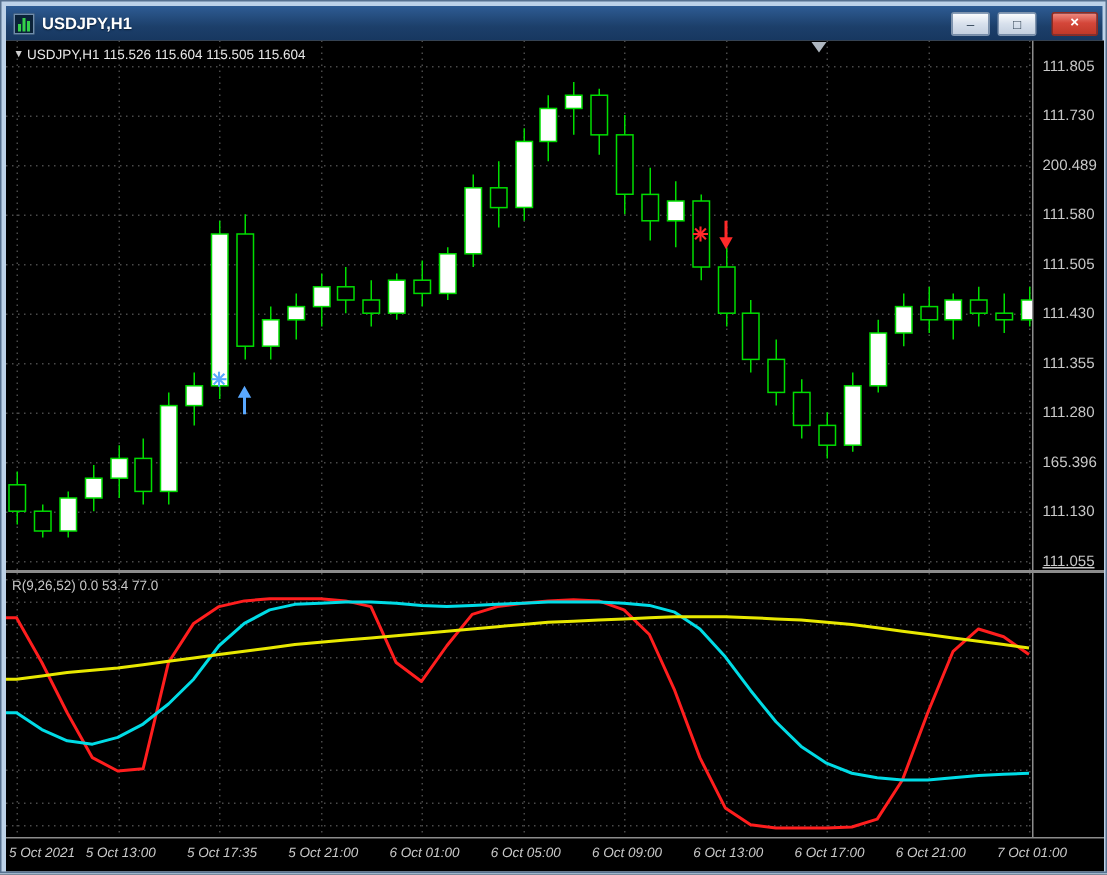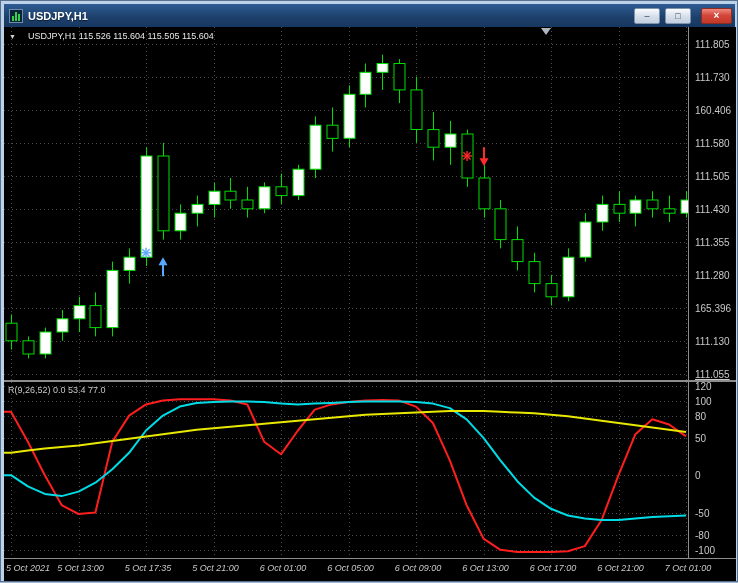--- a/index.html
+++ b/index.html
@@ -21,21 +21,21 @@
   .winbtn.close{width:31px;background:linear-gradient(#ee8a80,#d4473a 45%,#c03828);
     border-color:#8f2b20;color:#ffffff;font-weight:700;font-size:10px;margin-left:5px;}
   .client{position:absolute;left:3px;top:26px;width:732px;height:554px;background:#000000;overflow:hidden;}
   #main-svg{position:absolute;left:0;top:0;display:block;}
   #ind-svg{position:absolute;left:0;top:355px;display:block;}
   .pane-sep{position:absolute;left:0;width:732px;background:#8c8c8c;}
   #sep1{top:353px;height:2px;}
   #sep2{top:531px;height:1px;}
   #axis-line{position:absolute;left:684px;top:0;width:1px;height:531px;background:#8c8c8c;}
   .overlay-label{position:absolute;color:#e8e8e8;font-size:9px;white-space:nowrap;pointer-events:none;}
-  #main-header{left:5px;top:4px;display:flex;align-items:center;gap:12px;}
+  #main-header{left:5px;top:4px;display:flex;align-items:center;gap:2px;}
   #main-header .tg{font-size:7px;color:#cfcfcf;}
   #ind-header{left:4px;top:358px;color:#c8c8c8;}
   #price-axis{position:absolute;left:689px;top:0;width:43px;height:531px;}
   #ind-axis{position:absolute;left:689px;top:355px;width:43px;height:176px;}
   .ytick{position:absolute;left:2px;color:#c8c8c8;font-size:10px;white-space:nowrap;}
   #time-axis{position:absolute;left:0;top:532px;width:732px;height:22px;font-style:italic;}
   .xtick{position:absolute;top:4px;color:#c8c8c8;font-size:9px;white-space:nowrap;width:56px;text-align:center;}
 </style>
 </head>
 <body>
@@ -212,39 +212,29 @@
 
     <div class="overlay-label" id="main-header">
       <span class="tg">▼</span>
       <span>USDJPY,H1 115.526 115.604 115.505 115.604</span>
     </div>
     <div class="overlay-label" id="ind-header">R(9,26,52) 0.0 53.4 77.0</div>
 
     <div id="price-axis">
         <div class="ytick" style="top: 11.7257px;">111.805</div>
         <div class="ytick" style="top: 44.7369px;">111.730</div>
-        <div class="ytick" style="top: 77.7481px;">160.406</div>
+        <div class="ytick" style="top: 77.7481px;">200.489</div>
         <div class="ytick" style="top: 110.759px;">111.580</div>
         <div class="ytick" style="top: 143.771px;">111.505</div>
         <div class="ytick" style="top: 176.782px;">111.430</div>
         <div class="ytick" style="top: 209.793px;">111.355</div>
         <div class="ytick" style="top: 242.804px;">111.280</div>
         <div class="ytick" style="top: 275.815px;">165.396</div>
         <div class="ytick" style="top: 308.827px;">111.130</div>
         <div class="ytick" style="top: 341.838px; text-decoration: underline;">111.055</div>
-      </div>
-    <div id="ind-axis">
-        <div class="ytick" style="top: -1.27119px;">120</div>
-        <div class="ytick" style="top: 13.6441px;">100</div>
-        <div class="ytick" style="top: 28.5593px;">80</div>
-        <div class="ytick" style="top: 50.9322px;">50</div>
-        <div class="ytick" style="top: 88.2203px;">0</div>
-        <div class="ytick" style="top: 125.508px;">-50</div>
-        <div class="ytick" style="top: 147.881px;">-80</div>
-        <div class="ytick" style="top: 162.797px;">-100</div>
       </div>
     <div id="time-axis">
         <div class="xtick" style="left: 2px; text-align: left;">5 Oct 2021</div>
         <div class="xtick" style="left: 48.5px;">5 Oct 13:00</div>
         <div class="xtick" style="left: 116px;">5 Oct 17:35</div>
         <div class="xtick" style="left: 183.5px;">5 Oct 21:00</div>
         <div class="xtick" style="left: 251px; text-align: center;">6 Oct 01:00</div>
         <div class="xtick" style="left: 318.5px;">6 Oct 05:00</div>
         <div class="xtick" style="left: 386px;">6 Oct 09:00</div>
         <div class="xtick" style="left: 453.5px;">6 Oct 13:00</div>

